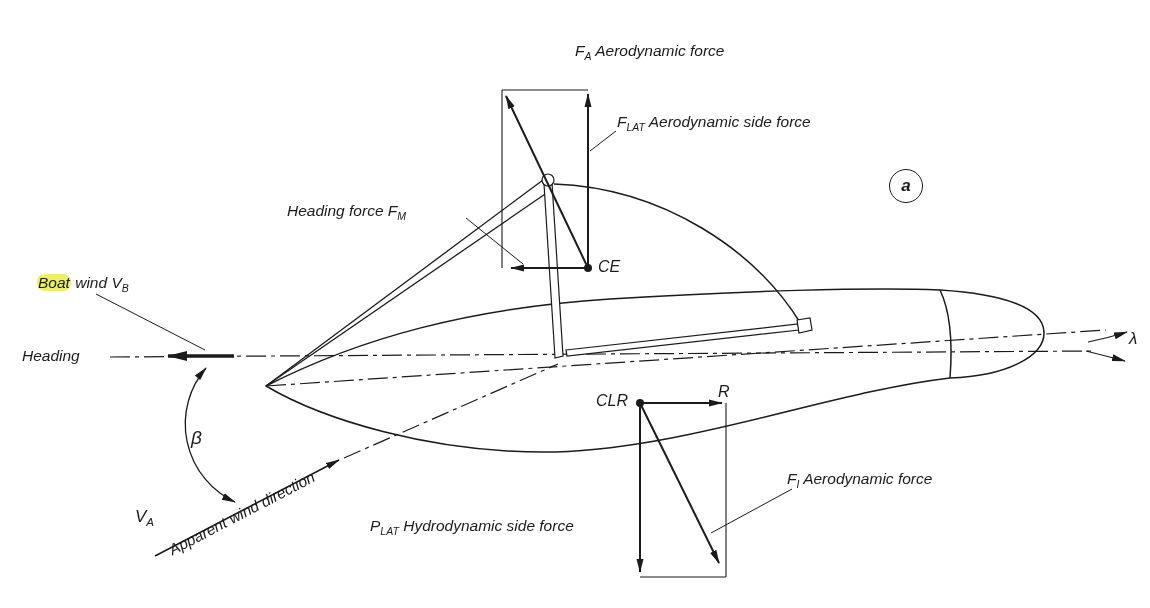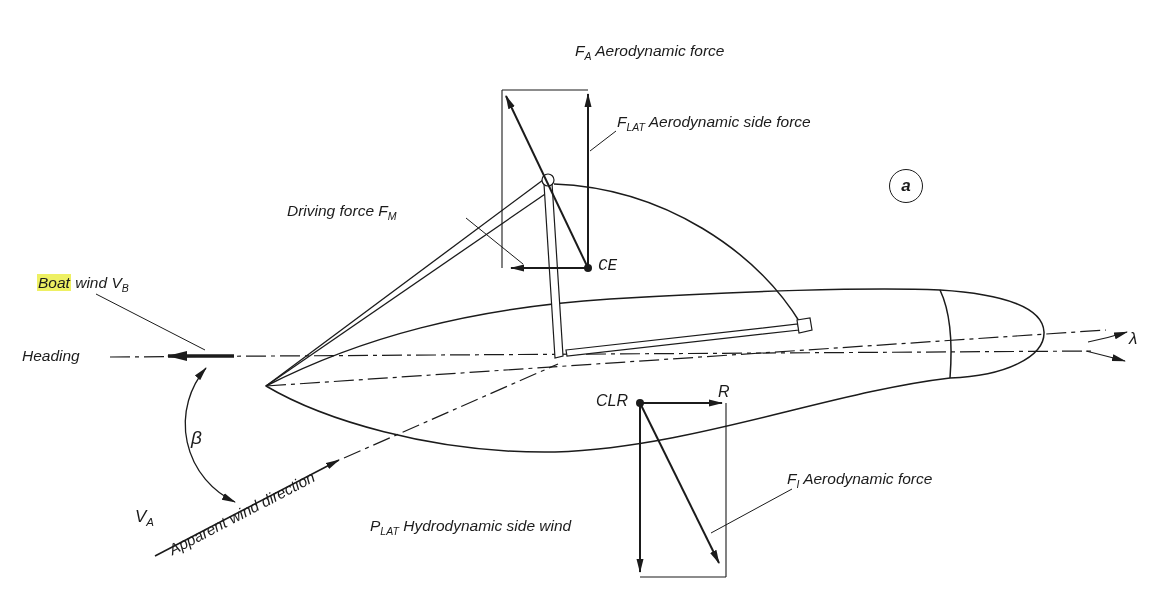--- a/index.html
+++ b/index.html
@@ -8,21 +8,21 @@
     font-family:"Liberation Sans", sans-serif;overflow:hidden;
   }
   #diagram-svg{position:absolute;left:0;top:0;}
   .lbl{
     position:absolute;font-style:italic;font-size:15.5px;color:#1b1b1b;
     white-space:nowrap;line-height:1.1;
   }
   .lbl sub{font-size:0.68em;}
   .sym{font-size:16px;}
   .math{font-size:19px;}
-  .hl{background:#eef063;padding:0 1px;}
+  .hl{background:#eef063;padding:0 1px;border-radius:8px;}
   .rot{transform:rotate(-27.5deg);transform-origin:0 50%;}
   #panel-a{
     position:absolute;left:889px;top:169px;width:32px;height:32px;
     border:1.6px solid #1b1b1b;border-radius:50%;
     display:flex;align-items:center;justify-content:center;
     font-style:italic;font-size:17px;font-weight:bold;color:#1b1b1b;
   }
 </style>
 </head>
 <body>
@@ -128,24 +128,24 @@
 
   <div class="lbl" style="left:575px;top:42px;">
     <span>F</span><sub>A</sub><span> Aerodynamic force</span>
   </div>
 
   <div class="lbl" style="left:617px;top:113px;font-style:italic;">
     <span>F</span><sub>LAT</sub><span> Aerodynamic side force</span>
   </div>
 
   <div class="lbl" style="left:287px;top:202px;">
-    <span>Driving force </span><span>F</span><sub>M</sub>
+    <span>Heading force </span><span>F</span><sub>M</sub>
   </div>
 
-  <div class="lbl sym" style="left:598px;top:258px;font-family:Liberation Mono, monospace;">
+  <div class="lbl sym" style="left:598px;top:258px;">
     <span>CE</span>
   </div>
 
   <div class="lbl" style="left:37px;top:274px;">
     <span class="hl">Boat</span><span> wind </span><span>V</span><sub>B</sub>
   </div>
 
   <div class="lbl" style="left:22px;top:347px;">
     <span>Heading</span>
   </div>
@@ -156,21 +156,21 @@
 
   <div class="lbl sym" style="left:135px;top:508px;font-size:17px;">
     <span>V</span><sub>A</sub>
   </div>
 
   <div class="lbl rot" style="left:170px;top:542px;">
     <span>Apparent wind direction</span>
   </div>
 
   <div class="lbl" style="left:370px;top:517px;">
-    <span>P</span><sub>LAT</sub><span> Hydrodynamic side wind</span>
+    <span>P</span><sub>LAT</sub><span> Hydrodynamic side force</span>
   </div>
 
   <div class="lbl" style="left:787px;top:470px;">
     <span>F</span><sub>I</sub><span> Aerodynamic force</span>
   </div>
 
   <div class="lbl sym" style="left:596px;top:392px;text-align:center;">
     <span>CLR</span>
   </div>
 

